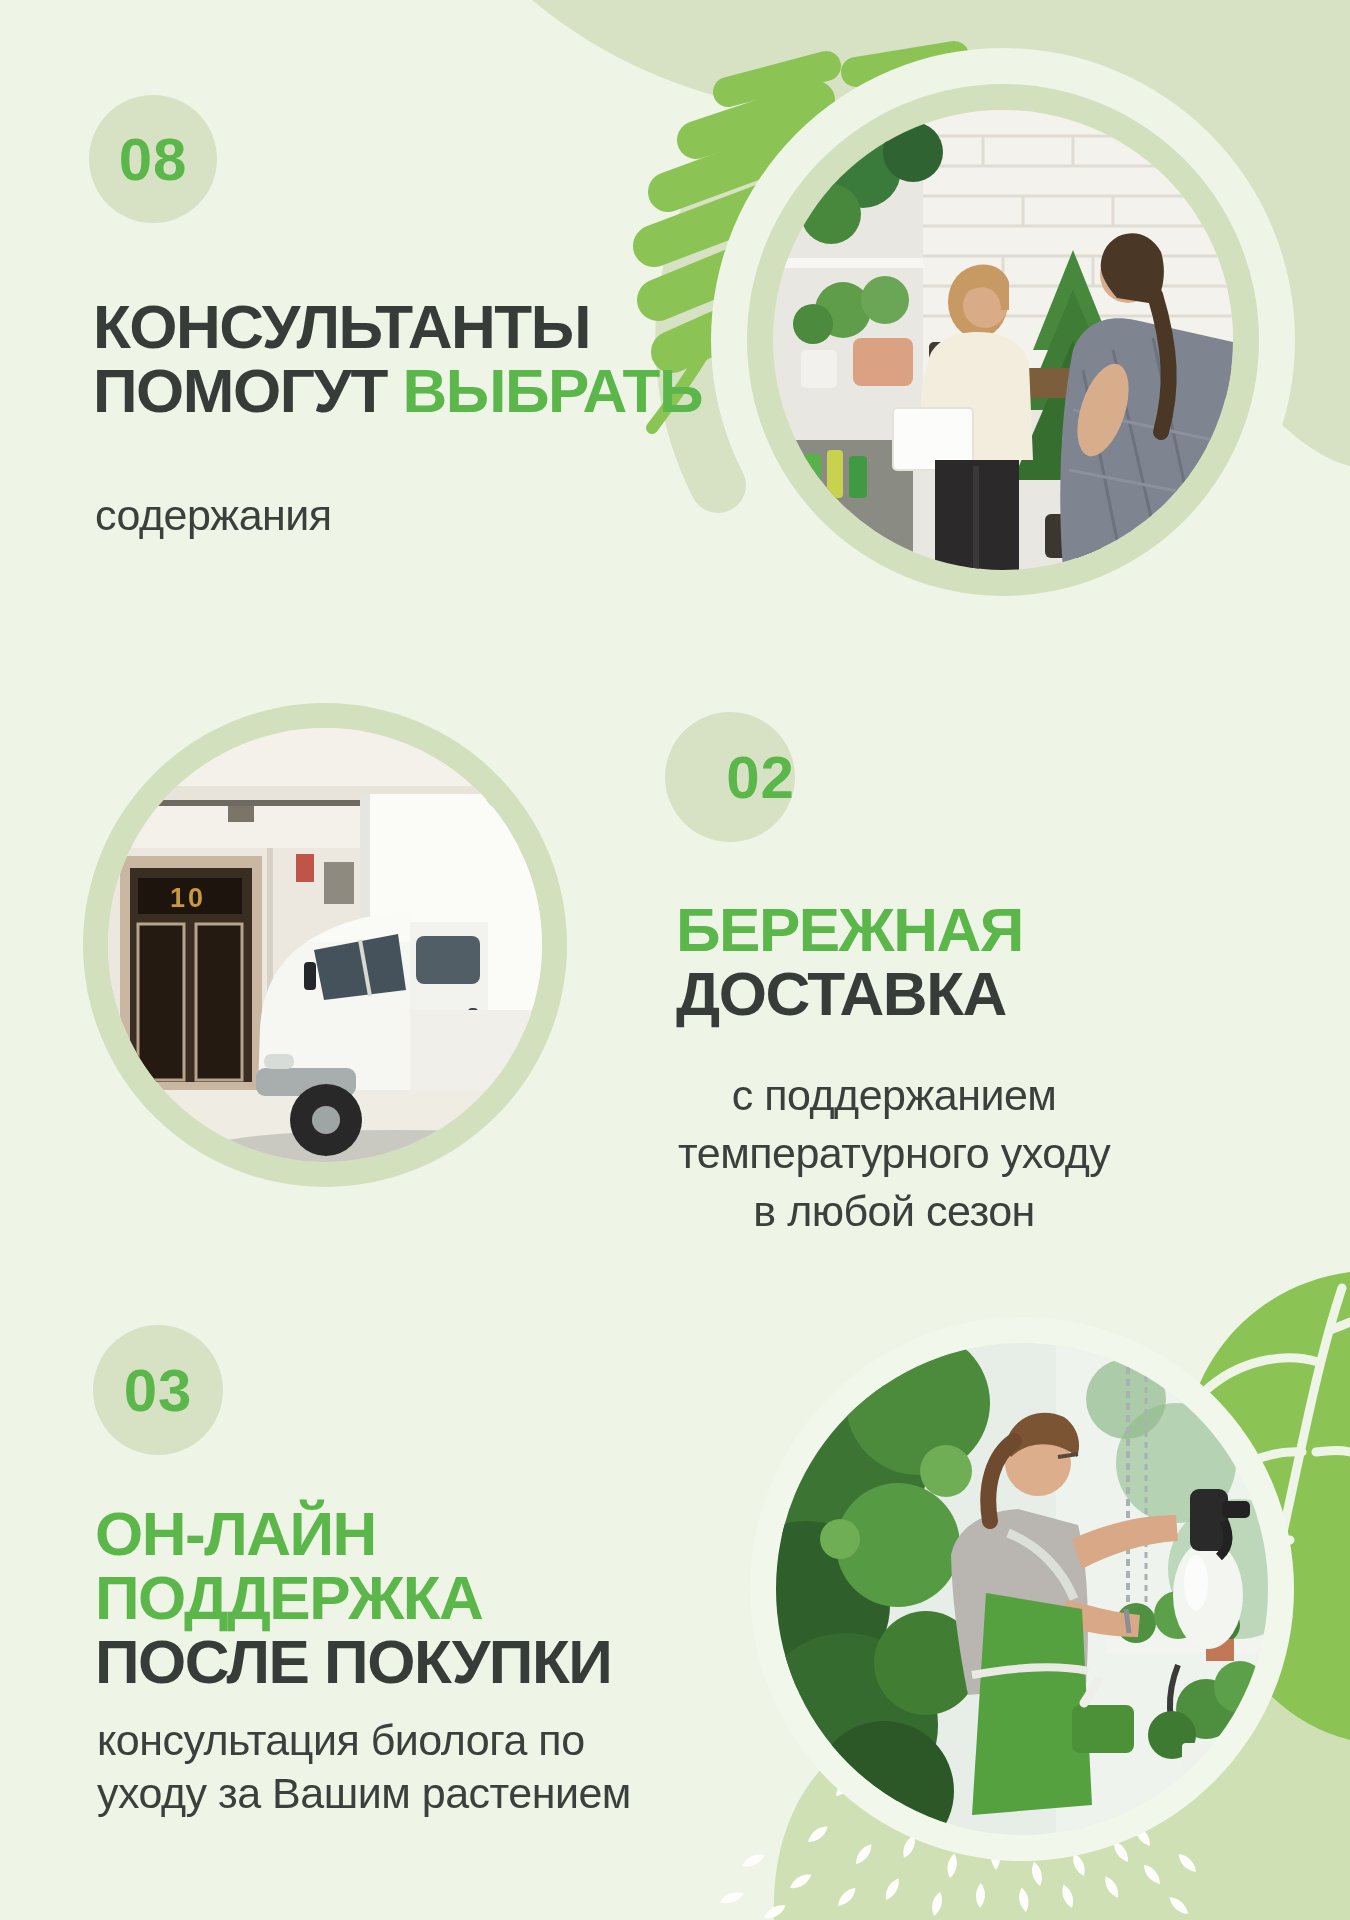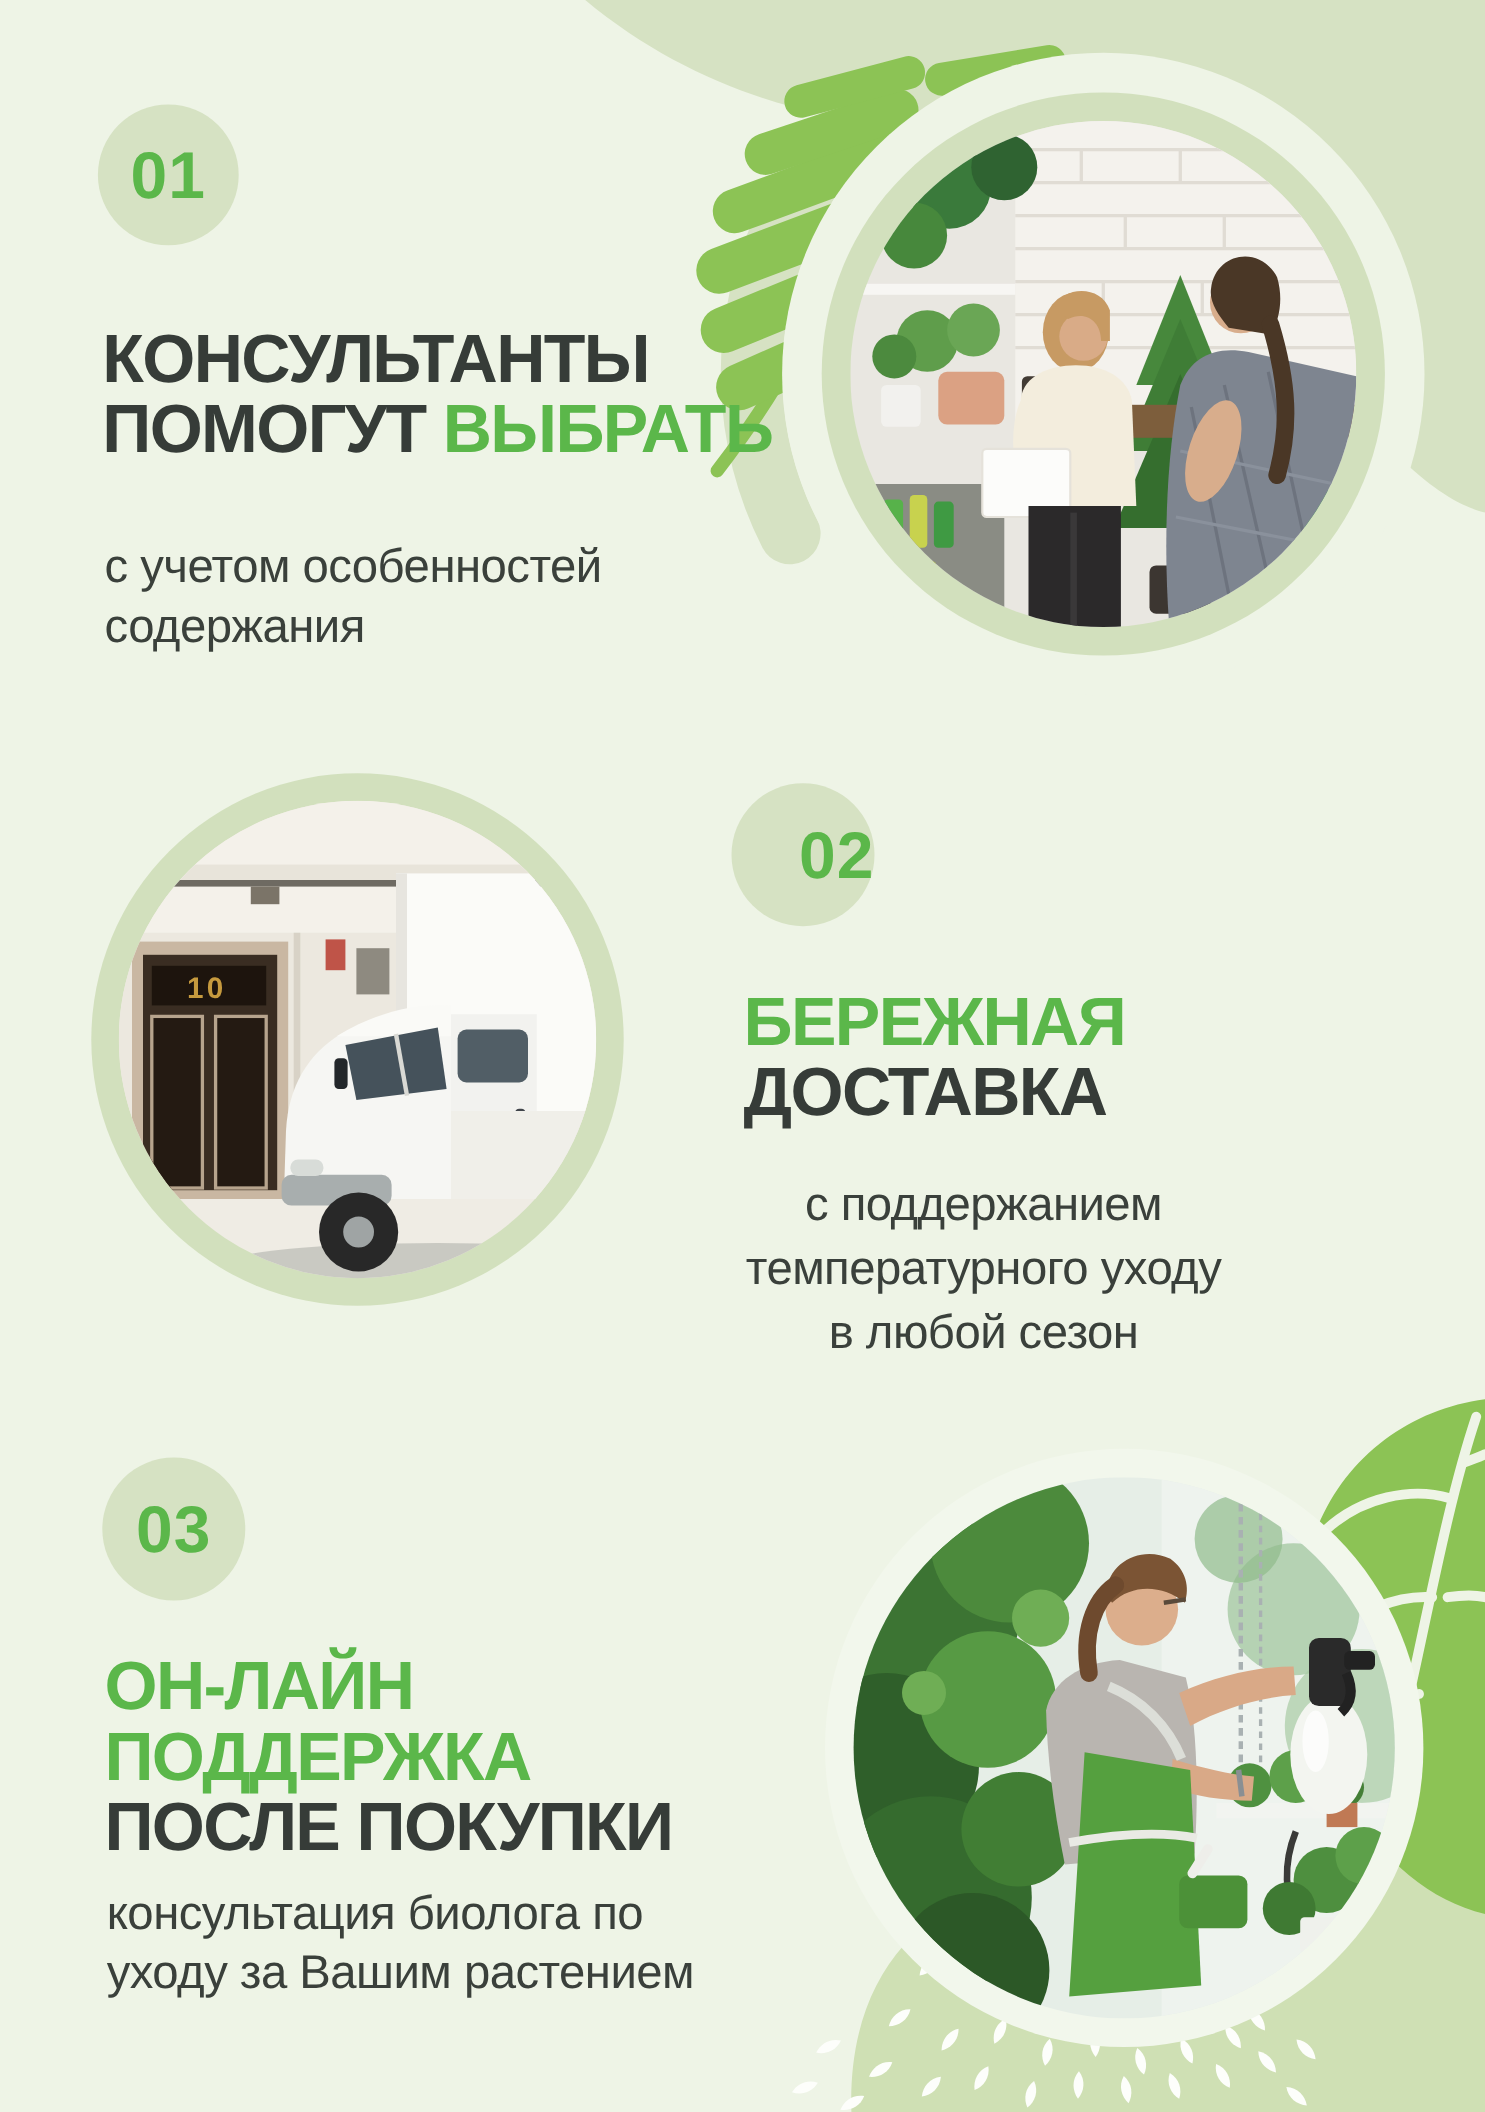--- a/index.html
+++ b/index.html
@@ -277,28 +277,27 @@
           <ellipse cx="420" cy="240" rx="12" ry="28" fill="#ffffff" opacity="0.7"></ellipse>
           <rect x="414" y="146" width="38" height="62" rx="9" fill="#2a2a2a"></rect>
           <rect x="446" y="158" width="28" height="17" rx="5" fill="#222222"></rect>
           <path d="M448,178 C455,194 452,206 443,214" stroke="#222222" stroke-width="9" fill="none"></path>
         </g>
       </g>
     </g>
   </svg>
 
   <div class="badge badge-1">
-    <span>01</span>
+    <span>08</span>
   </div>
   <div class="heading heading-1">
     <div><span>КОНСУЛЬТАНТЫ</span></div>
     <div><span>ПОМОГУТ </span><span class="green">ВЫБРАТЬ</span></div>
   </div>
   <div class="sub sub-1">
-    <div>с учетом особенностей</div>
     <div>содержания</div>
   </div>
 
   <div class="badge badge-2">
     <span>02</span>
   </div>
   <div class="heading heading-2">
     <div><span class="green">БЕРЕЖНАЯ</span></div>
     <div><span>ДОСТАВКА</span></div>
   </div>

